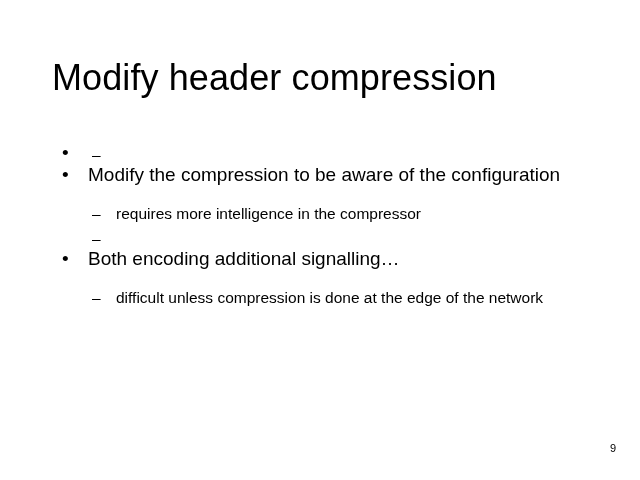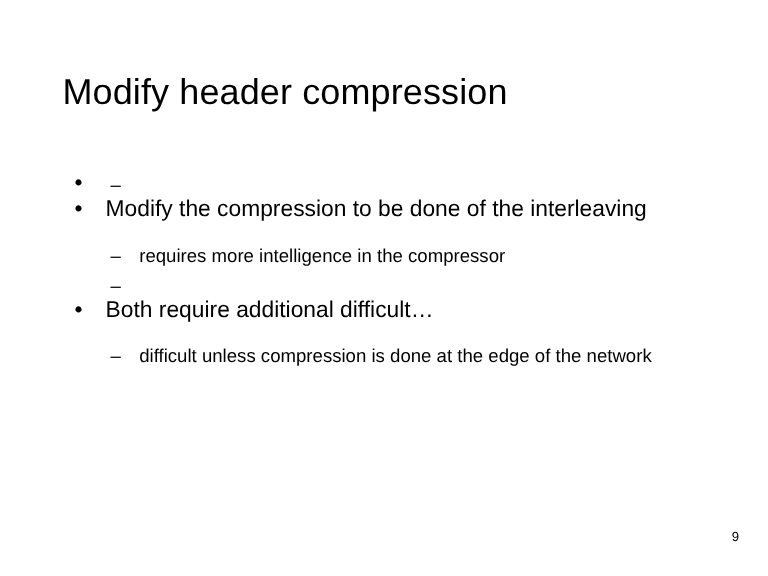--- a/index.html
+++ b/index.html
@@ -18,21 +18,21 @@
     position: relative;
     width: 640px;
     height: 480px;
     box-sizing: border-box;
   }
   .slide-title {
     position: absolute;
     left: 52px;
     top: 62px;
     width: 540px;
-    font-size: 30px;
+    font-size: 36px;
     line-height: 32px;
     font-weight: normal;
     color: #000000;
     letter-spacing: 0.1px;
   }
   .body-block {
     position: absolute;
     left: 44px;
     top: 140px;
     width: 560px;
@@ -97,35 +97,35 @@
     <div class="lvl1">
       <span class="bullet">•</span>
     </div>
 
     <div class="lvl2 gap-sm">
       <span class="bullet">–</span>
     </div>
 
     <div class="lvl1 gap-lg">
       <span class="bullet">•</span>
-      <span>Modify the compression to be done of the interleaving</span>
+      <span>Modify the compression to be aware of the configuration</span>
     </div>
 
     <div class="lvl2 gap-md">
       <span class="bullet">–</span>
       <span>requires more intelligence in the compressor</span>
     </div>
 
     <div class="lvl2 gap-sm">
       <span class="bullet">–</span>
     </div>
 
     <div class="lvl1 gap-lg">
       <span class="bullet">•</span>
-      <span>Both require additional difficult…</span>
+      <span>Both encoding additional signalling…</span>
     </div>
 
     <div class="lvl2 gap-md">
       <span class="bullet">–</span>
       <span>difficult unless compression is done at the edge of the network</span>
     </div>
 
   </div>
 
   <div class="page-number">9</div>

